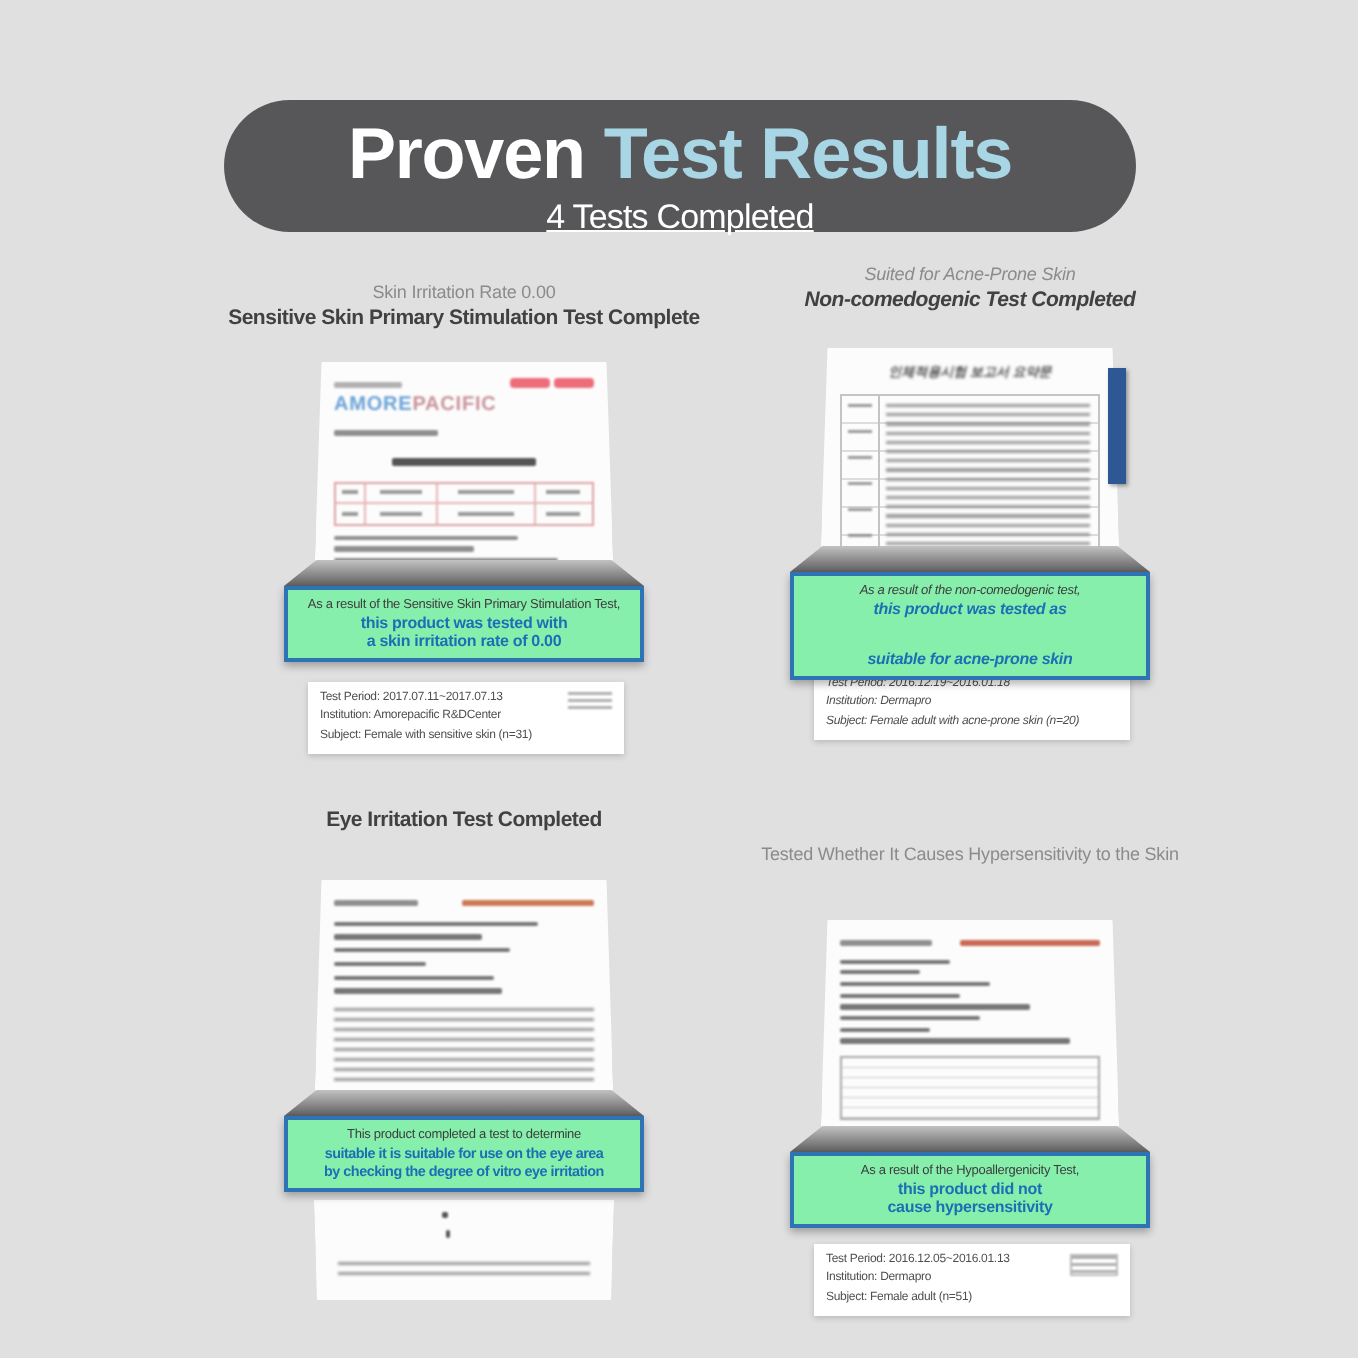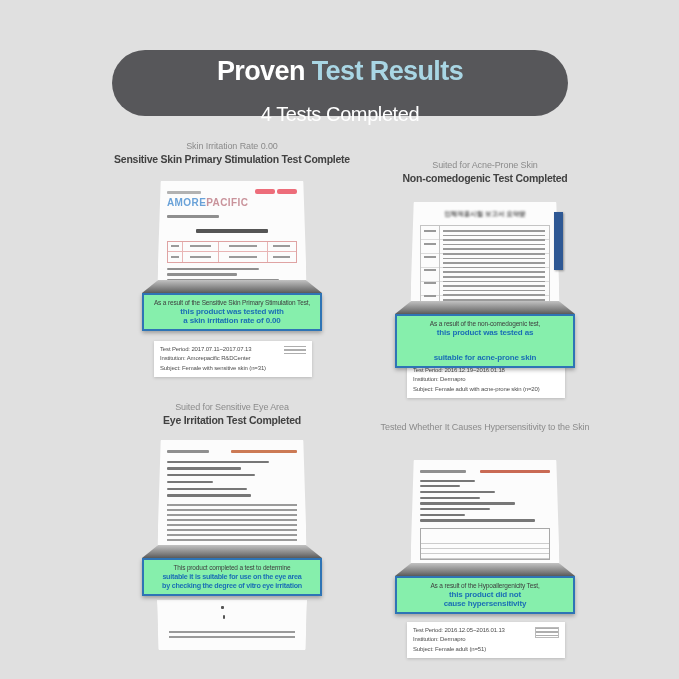--- a/index.html
+++ b/index.html
@@ -2,28 +2,28 @@
 <html style="--page_bg: #e0e0e0; --banner_bg: #57575a; --banner_accent: #a9d6e4; --accent_blue: #2e74b5; --text_blue: #1b6fb5; --title_dark: #414141; --subtitle_gray: #8b8b8b; --footer_gray: #4f4f4f; --badge_red: #ed6d7a; --brand_blue: #6aa2d8; --brand_pink: #c9939b; --doc_bar_blue: #2e5894;"><head>
 <meta charset="utf-8">
 <style>
   html,body { margin:0; padding:0; }
   body { background:#e0e0e0; font-family:"Liberation Sans", sans-serif; }
   #canvas { position:relative; width:679px; height:679px; background:var(--page_bg,#e0e0e0); overflow:hidden; }
 
   
   .banner { position:absolute; left:112px; top:50px; width:456px; height:66px;
             background:var(--banner_bg,#57575a); border-radius:34px; text-align:center; color:#fff; }
-  .banner .l1 { margin-top:6px; font-size:27px; font-weight:600; letter-spacing:-0.6px; }
+  .banner .l1 { margin-top:6px; font-size:36px; font-weight:600; letter-spacing:-0.6px; }
   .banner .l1 .accent { color:var(--banner_accent,#a9d6e4); }
-  .banner .l2 { font-size:20px; letter-spacing:-0.4px; margin-top:16px; }
+  .banner .l2 { font-size:17px; letter-spacing:-0.4px; margin-top:1px;text-decoration:underline; }
 
   
   .quad { position:absolute; width:300px; height:252px; }
   #q1 { left:82px;  top:141px; }
-  #q2 { left:335px; top:160px; }
+  #q2 { left:335px; top:132px;font-style:italic; }
   #q3 { left:82px;  top:402px; }
   #q4 { left:335px; top:422px; }
 
   .q-sub   { text-align:center; font-size:9px;  color:var(--subtitle_gray,#8b8b8b); letter-spacing:-0.1px; }
   .q-title { text-align:center; font-size:10.5px; font-weight:bold; color:var(--title_dark,#414141); margin-top:2px; letter-spacing:-0.25px; }
 
   
   .doc { position:absolute; left:75px; width:150px; background:#fcfcfc;
          box-shadow:0 2px 6px rgba(0,0,0,0.28);
          clip-path:polygon(2.5% 0, 97.5% 0, 100% 100%, 0 100%);
@@ -203,21 +203,20 @@
     </div>
 
     <div class="footer">
       <div>Test Period: 2016.12.19~2016.01.18</div>
       <div>Institution: Dermapro</div>
       <div>Subject: Female adult with acne-prone skin (n=20)</div>
     </div>
   </div>
 
   <div class="quad" id="q3">
-    <div class="q-sub">Suited for Sensitive Eye Area</div>
     <div class="q-title">Eye Irritation Test Completed</div>
 
     <div class="doc">
       <div class="row-top">
         <div class="bar" style="width:42px;margin-top:2px"></div>
         <div class="bar" style="width:66px;margin-top:2px;background:#cc7a55"></div>
       </div>
       <div class="list" style="margin-top:8px">
         <div class="bar" style="width:102px"></div>
         <div class="bar" style="width:74px"></div>

